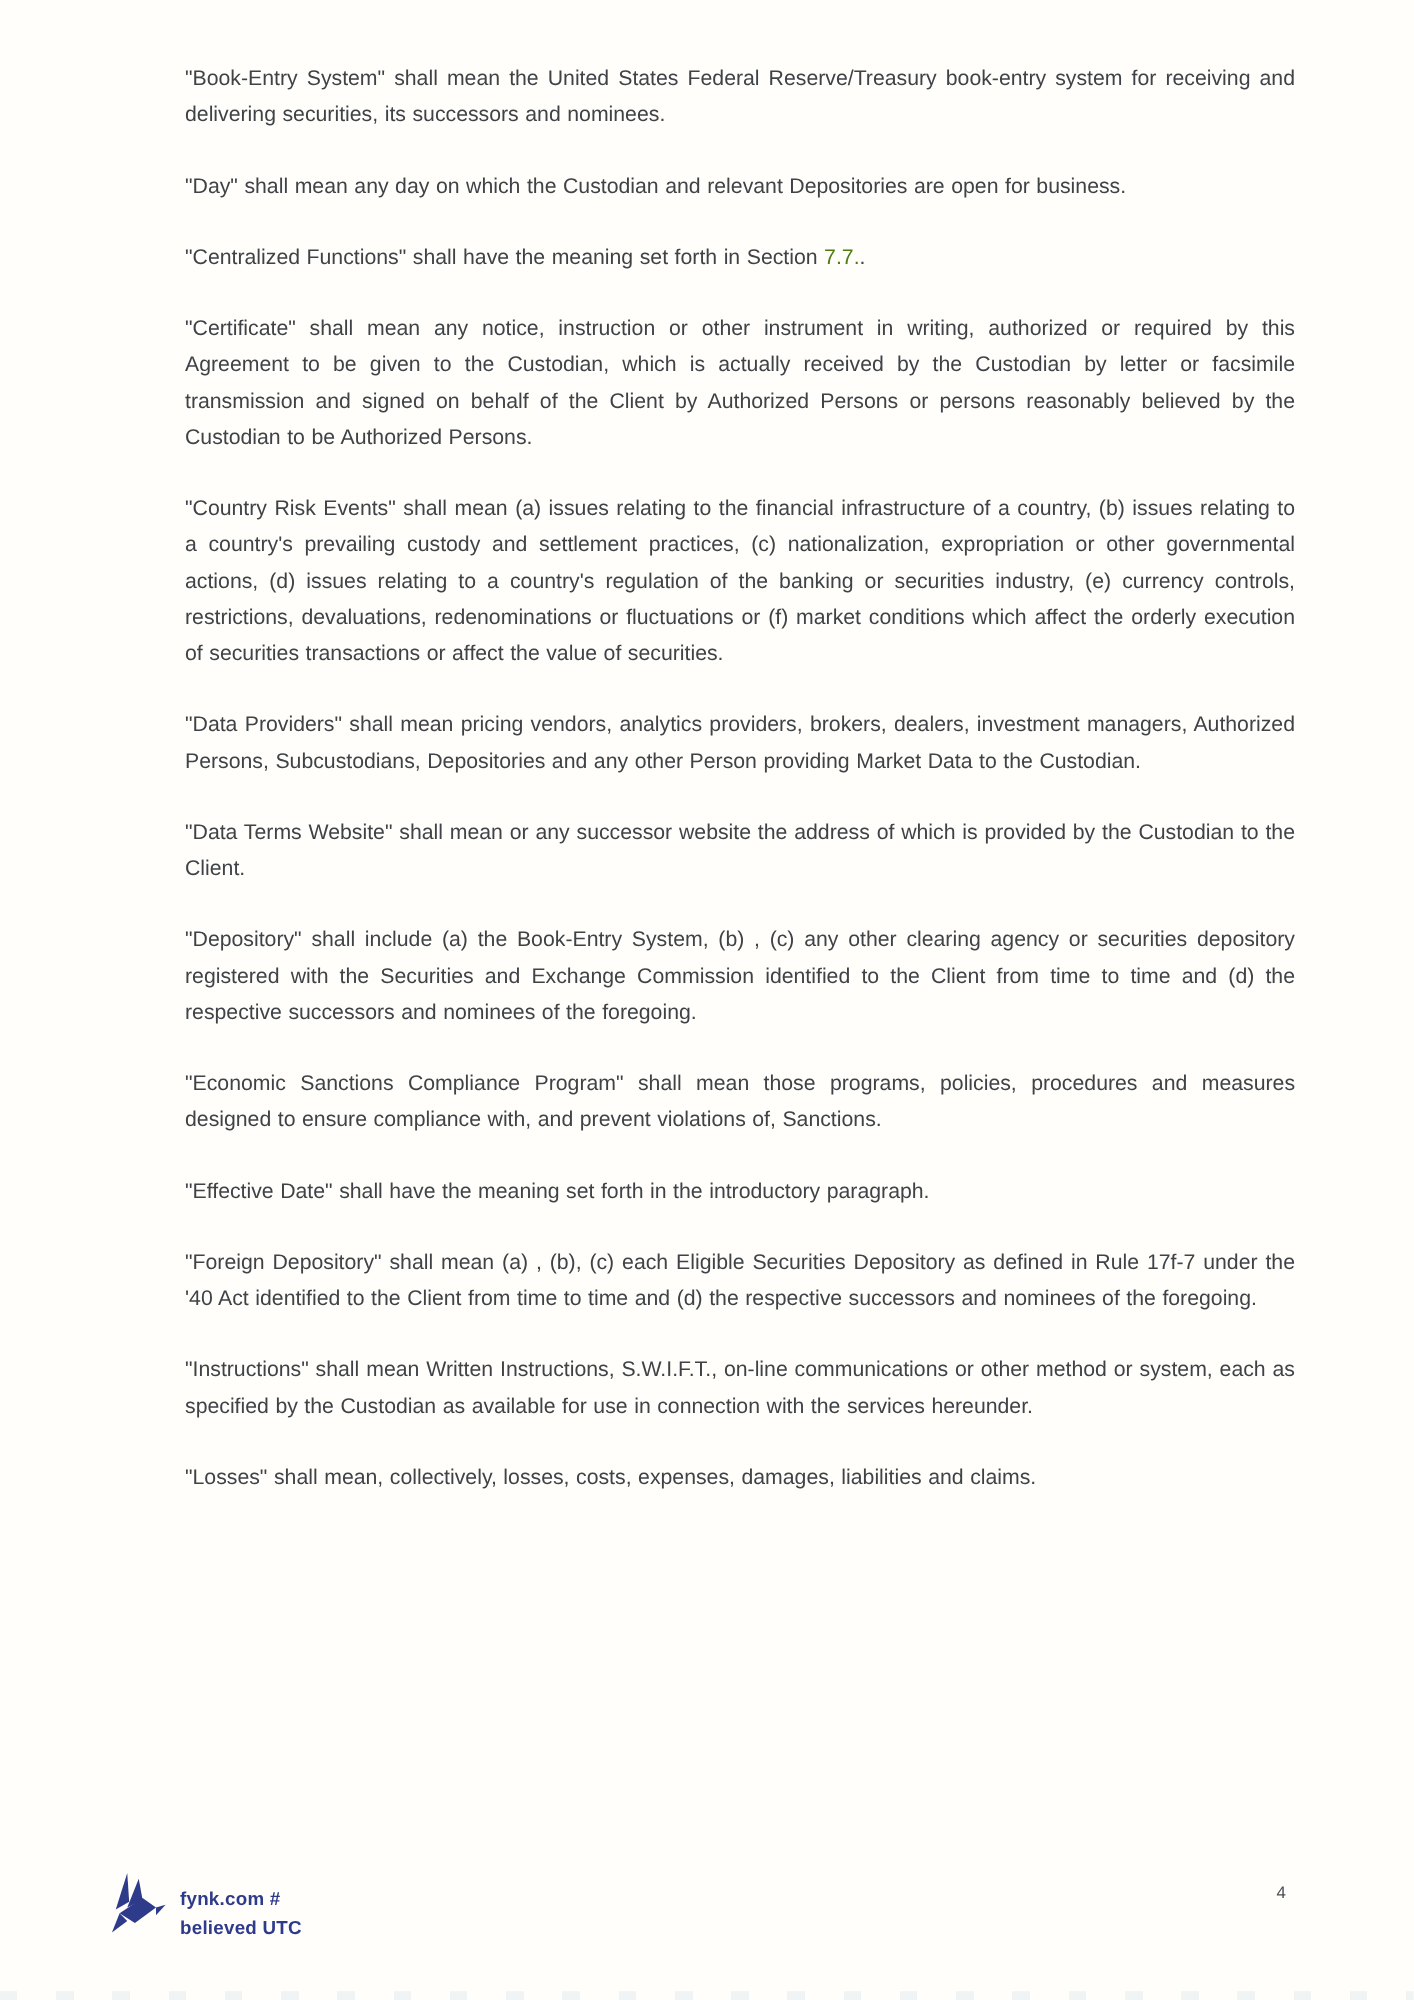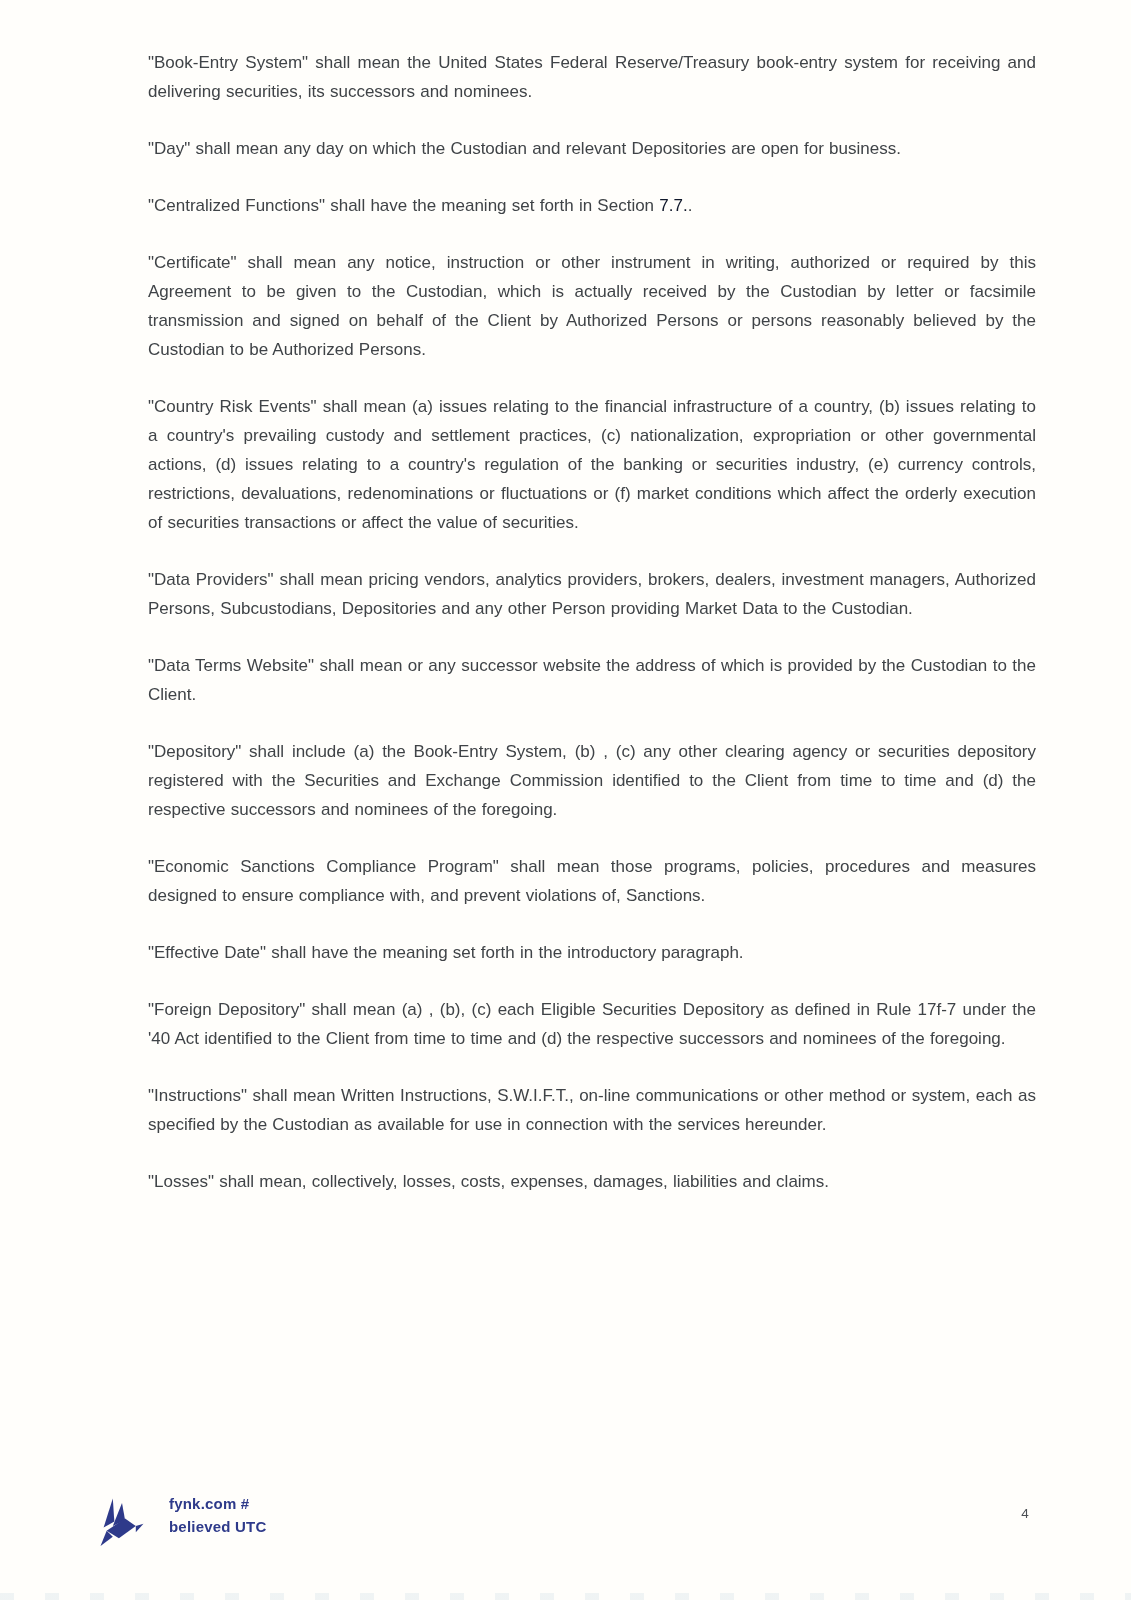--- a/index.html
+++ b/index.html
@@ -20,31 +20,31 @@
   p.para {
     margin: 0 0 28px 0;
     font-size: 17px;
     line-height: 29px;
     color: #3f4347;
     text-align: justify;
     text-justify: inter-word;
     word-spacing: 0.5px;
   }
   a.sec-link {
-    color: #0f172a;
+    color: #4d7c0f;
     text-underline-offset: 3px;
     cursor: pointer;
   }
   .footer-brand {
     position: absolute;
-    left: 99px;
+    left: 88px;
     top: 1492px;
     display: flex;
-    align-items: flex-start;
-    gap: 24px;
+    align-items: flex-end;
+    gap: 10px;
   }
   .brand-logo { width: 46px; height: 62px; flex: 0 0 auto; }
   .brand-text {
     font-weight: bold;
     color: #2e3a8a;
     font-size: 15px;
     line-height: 23px;
     letter-spacing: 0.2px;
   }
   .page-num {

